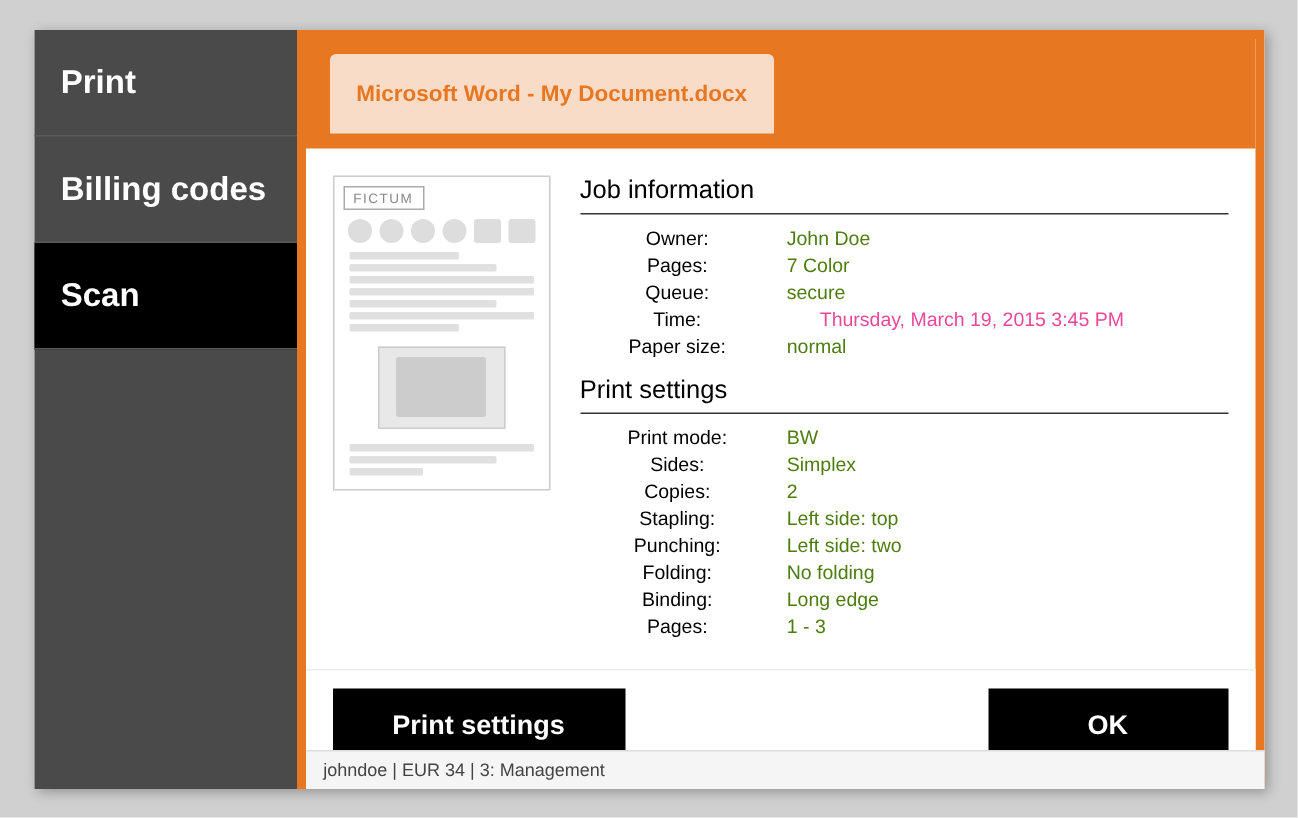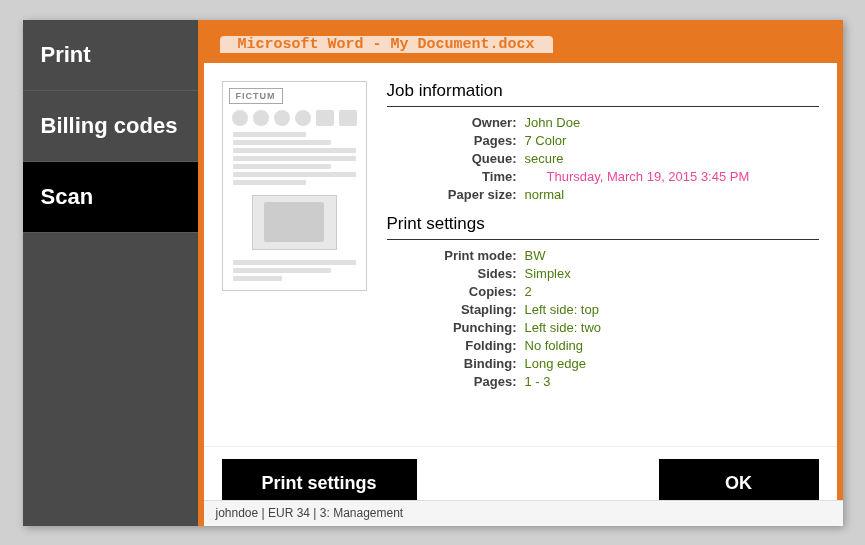--- a/index.html
+++ b/index.html
@@ -51,24 +51,23 @@
     .tab-header {
       background: #e87722;
       padding: 10px 16px;
       display: flex;
     }
     .tab {
       background: #f9dcc8;
       color: #e87722;
       font-size: 15px;
       font-weight: bold;
-      padding: 0 18px;
+      padding: 18px 18px;
       border-radius: 4px 4px 0 0;
       cursor: pointer;
-      font-family: Liberation Mono, monospace;
     }
     
     .content-area {
       flex: 1;
       display: flex;
       flex-direction: row;
       padding: 18px;
       gap: 20px;
       overflow: hidden;
     }
@@ -80,21 +79,21 @@
       background: #fff;
       padding: 6px;
       display: flex;
       flex-direction: column;
       align-items: center;
       gap: 6px;
       height: 210px;
     }
     .doc-logo {
       font-size: 9px;
-      font-weight: bold;
+      font-weight: normal;
       color: #888;
       border: 1px solid #aaa;
       padding: 2px 6px;
       align-self: flex-start;
       letter-spacing: 1px;
     }
     .doc-icons-row {
       display: flex;
       gap: 5px;
       justify-content: center;
@@ -158,23 +157,23 @@
       margin-bottom: 8px;
     }
     .info-table {
       display: grid;
       grid-template-columns: 130px 1fr;
       gap: 3px 8px;
       margin-bottom: 12px;
     }
     .info-label {
       font-size: 13px;
-      font-weight: bold;
-      color: #404040;
-      text-align: right;
+      font-weight: normal;
+      color: #000000;
+      text-align: center;
     }
     .info-value {
       font-size: 13px;
       color: #4d7c0f;
     }
     .info-value.orange {
       color: #ec4899;
       margin-left: 22px;
     }
     

